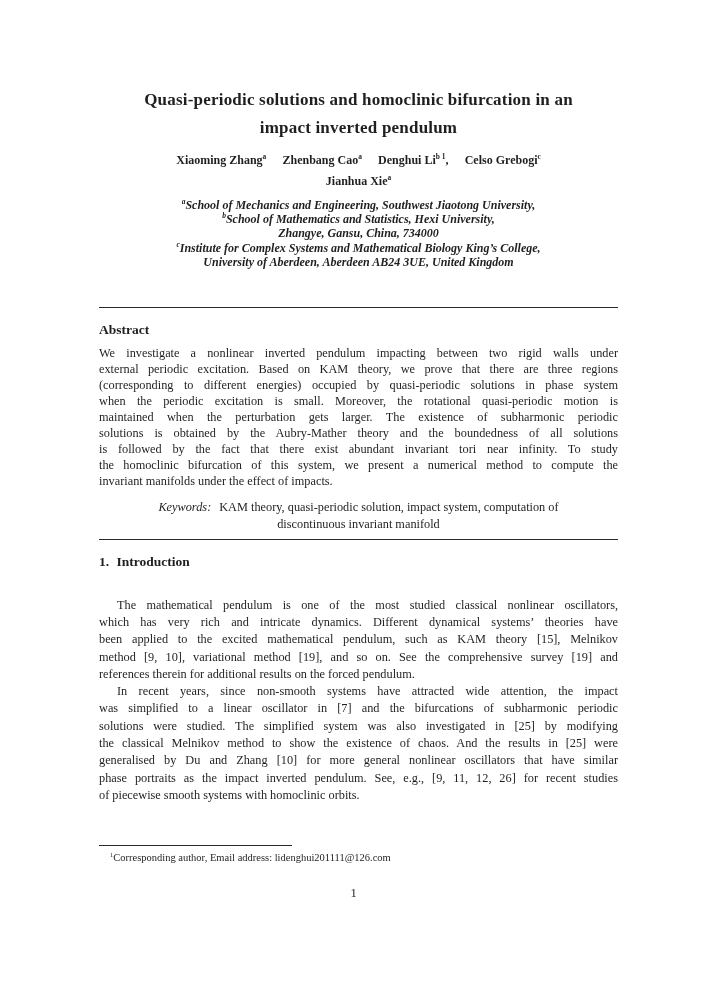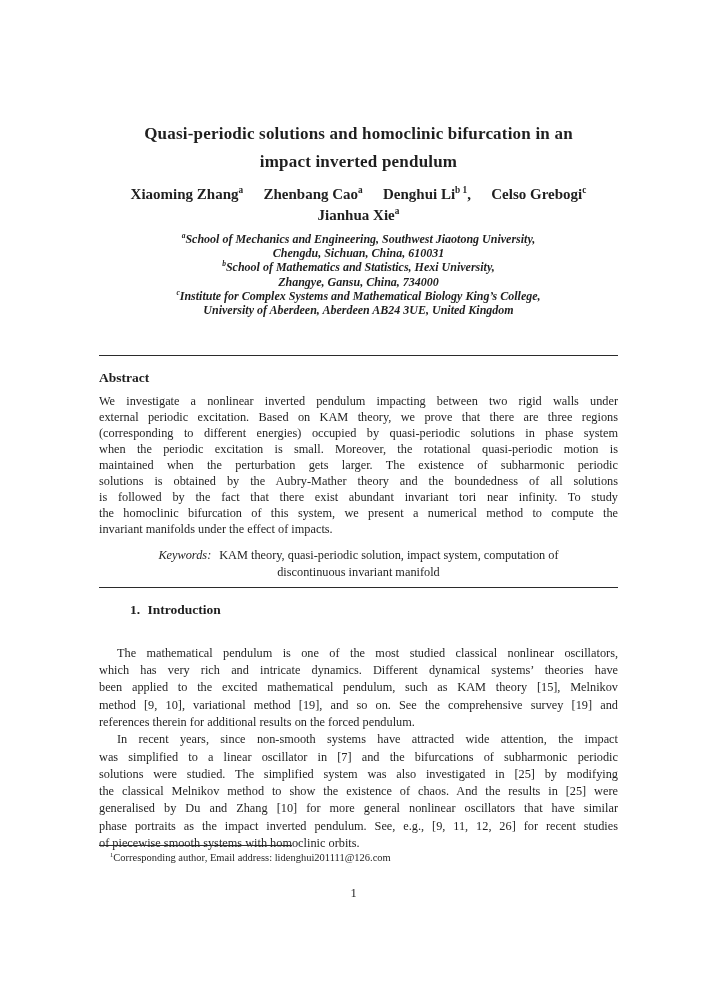--- a/index.html
+++ b/index.html
@@ -12,30 +12,30 @@
     color: #1f1f1f;
     overflow: hidden;
   }
   .content {
     position: absolute;
     left: 99px;
     top: 0;
     width: 519px;
   }
   .title {
-    margin-top: 120px;
+    margin-top: 86px;
     font-size: 17px;
     font-weight: bold;
     line-height: 28px;
     text-align: center;
     letter-spacing: 0.2px;
   }
   .authors {
     margin-top: 8px;
-    font-size: 15px;
+    font-size: 12px;
     font-weight: bold;
     line-height: 21px;
     text-align: center;
   }
   .author { display: inline-block; white-space: nowrap; }
   .author + .author { margin-left: 1.35em; }
   sup { font-size: 0.62em; vertical-align: super; line-height: 0; }
   .affils {
     margin-top: 6px;
     font-style: italic;
@@ -43,21 +43,21 @@
     font-size: 12px;
     line-height: 14.2px;
     text-align: center;
   }
   .rule1 { margin-top: 38px; border-top: 1px solid #2b2b2b; height: 0; }
   .rule2 { margin-top: 6px; border-top: 1px solid #2b2b2b; height: 0; }
   .abs-head { margin-top: 13px; font-size: 13.5px; font-weight: bold; line-height: 18px; }
   .abs-body { margin-top: 6px; font-size: 12.3px; line-height: 16px; }
   .keywords { margin-top: 10px; font-size: 12.3px; line-height: 16.8px; }
   .kw-label { font-style: italic; margin-right: 0.65em; }
-  .sec-head { margin-top: 13px; font-size: 13.5px; font-weight: bold; line-height: 18px; margin-left: 31px; }
+  .sec-head { margin-top: 13px; font-size: 13.5px; font-weight: bold; line-height: 18px; }
   .sec-num { margin-right: 0.55em; }
   .para { font-size: 12.3px; line-height: 17.3px; }
   .para1 { margin-top: 26px; }
   .jpara .line { text-align: justify; text-align-last: justify; }
   .jpara .line:last-child { text-align: left; text-align-last: left; }
   .indent .line:first-child { padding-left: 18px; }
   .kpara .line { text-align: center; }
   .footnote-rule {
     position: absolute;
     left: 99px;
@@ -98,21 +98,20 @@
     <div class="authors">
       <div><span class="author"><span>Xiaoming Zhang</span><sup>a</sup><span></span></span><span class="author"><span>Zhenbang Cao</span><sup>a</sup><span></span></span><span class="author"><span>Denghui Li</span><sup>b 1</sup><span>,</span></span><span class="author"><span>Celso Grebogi</span><sup>c</sup><span></span></span>
       </div>
       <div>
         <span class="author"><span>Jianhua Xie</span><sup>a</sup></span>
       </div>
     </div>
 
     <div class="affils">
       <div class="line"><sup>a</sup><span>School of Mechanics and Engineering, Southwest Jiaotong University,</span></div>
-      <div class="line"><sup></sup><span>Chengdu, Sichuan, China, 610031</span></div>
       <div class="line"><sup>b</sup><span>School of Mathematics and Statistics, Hexi University,</span></div>
       <div class="line"><sup></sup><span>Zhangye, Gansu, China, 734000</span></div>
       <div class="line"><sup>c</sup><span>Institute for Complex Systems and Mathematical Biology King’s College,</span></div>
       <div class="line"><sup></sup><span>University of Aberdeen, Aberdeen AB24 3UE, United Kingdom</span></div>
     </div>
 
     <div class="rule1"></div>
 
     <div class="abs-head">Abstract</div>
 

